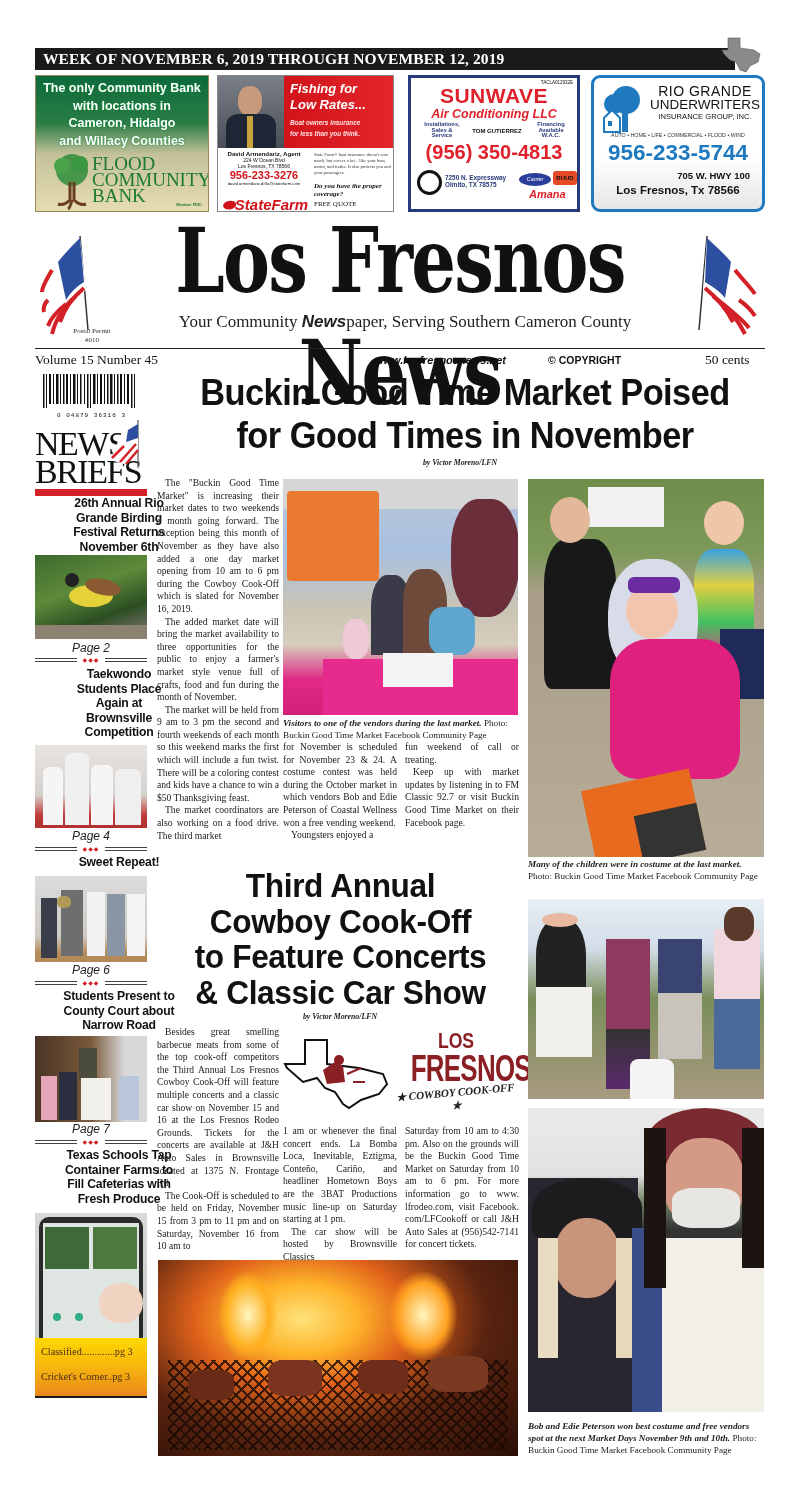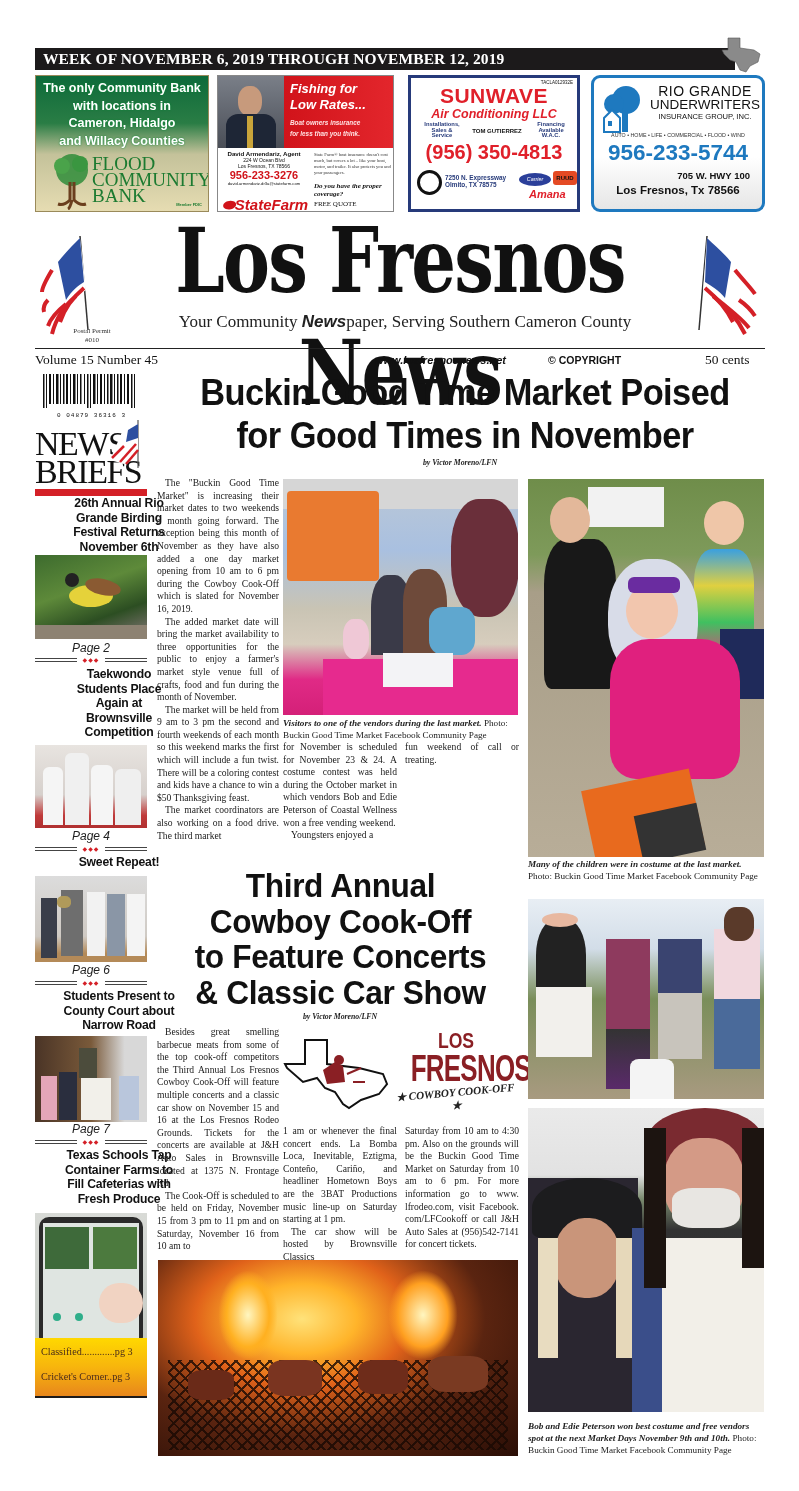--- a/index.html
+++ b/index.html
@@ -410,20 +410,21 @@
   <div style="position:absolute;left:100px;top:174px;width:70px;height:34px;background:#f3f3f6;"></div>
 </div>
 <div class="abs caption" style="left:283px;top:717px;width:236px;"><b>Visitors to one of the vendors during the last market.</b><span> Photo: Buckin Good Time Market Facebook Community Page</span></div>
 
 <div class="abs body-col" style="left:283px;top:741px;width:114px;">
   <p style="text-indent:0">for November is scheduled for November 23 &amp; 24.  A costume contest was held during the October market in which vendors Bob and Edie Peterson of Coastal Wellness won a free vending weekend.</p>
   <p>Youngsters enjoyed a</p>
 </div>
 <div class="abs body-col" style="left:405px;top:741px;width:114px;">
   <p style="text-indent:0">fun weekend of call or treating.</p>
+  <p>Keep up with market updates by listening in to FM Classic 92.7 or visit Buckin Good Time Market on their Facebook page.</p>
 </div>
 
 <div class="abs photo" style="left:528px;top:479px;width:236px;height:378px;background:linear-gradient(#6f8d4a 0%,#7e9a5a 20%,#a89e88 30%,#b8ad98 100%);">
   <div style="position:absolute;left:60px;top:8px;width:76px;height:40px;background:#f2f2f2;"></div>
   <div style="position:absolute;left:16px;top:60px;width:72px;height:150px;background:#181818;border-radius:30% 30% 10% 10%;"></div>
   <div style="position:absolute;left:22px;top:18px;width:40px;height:46px;border-radius:50%;background:#e3b89a;"></div>
   <div style="position:absolute;left:166px;top:70px;width:60px;height:110px;background:linear-gradient(#3aa0e0,#e0d040,#40c060,#e04080);border-radius:30% 30% 10% 10%;"></div>
   <div style="position:absolute;left:176px;top:22px;width:40px;height:44px;border-radius:50%;background:#efc6a8;"></div>
   <div style="position:absolute;left:192px;top:150px;width:44px;height:70px;background:#1f2a5a;"></div>
   <div style="position:absolute;left:80px;top:80px;width:90px;height:120px;border-radius:45%;background:#d8dce8;"></div>

